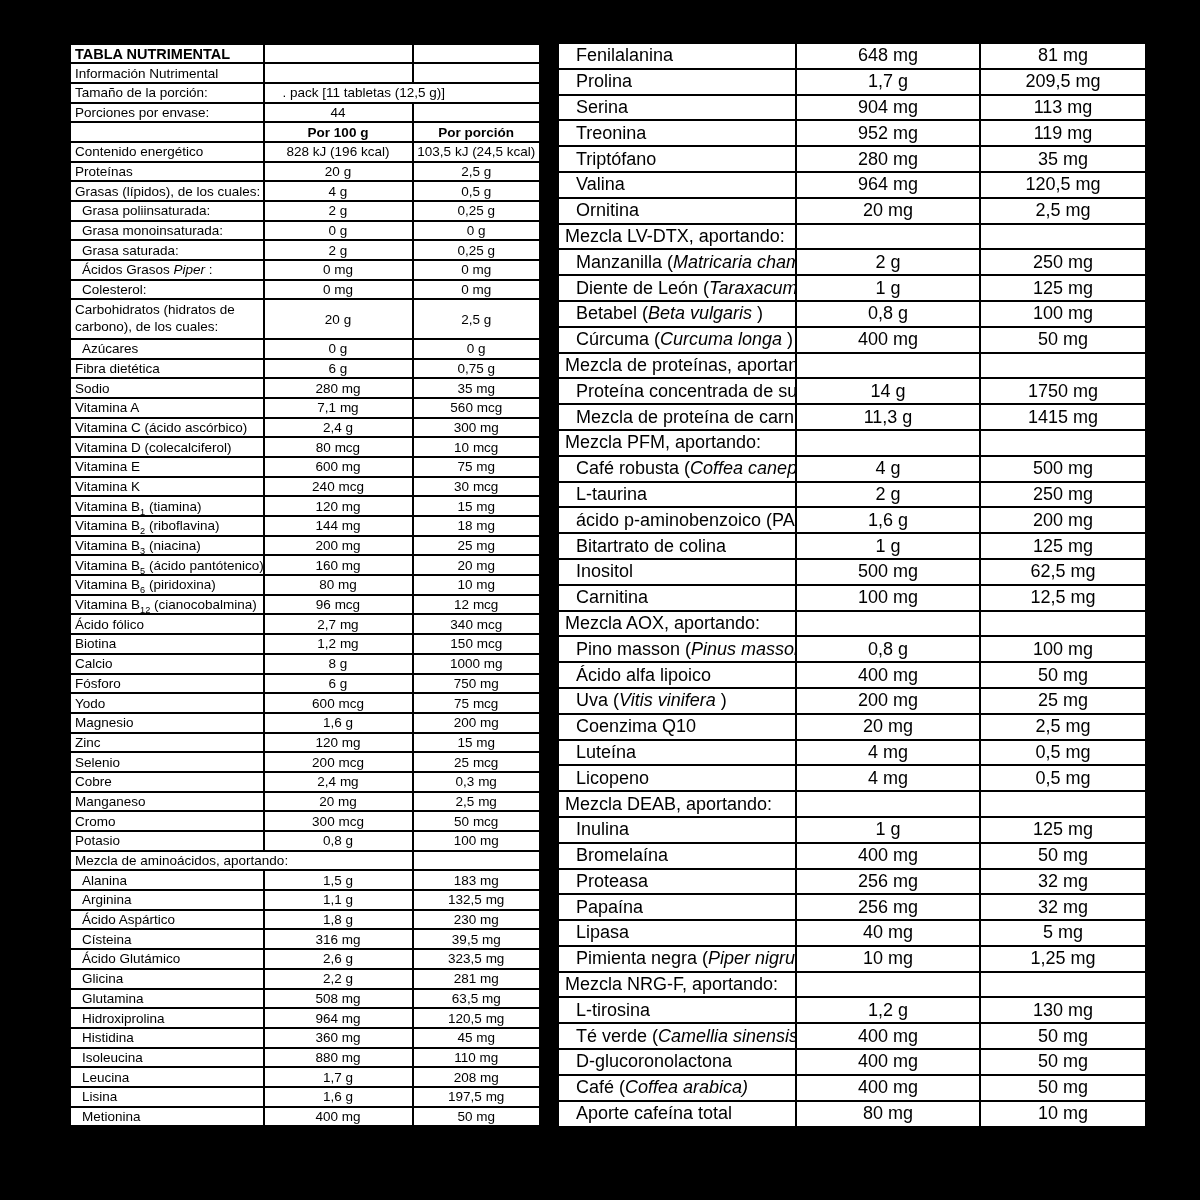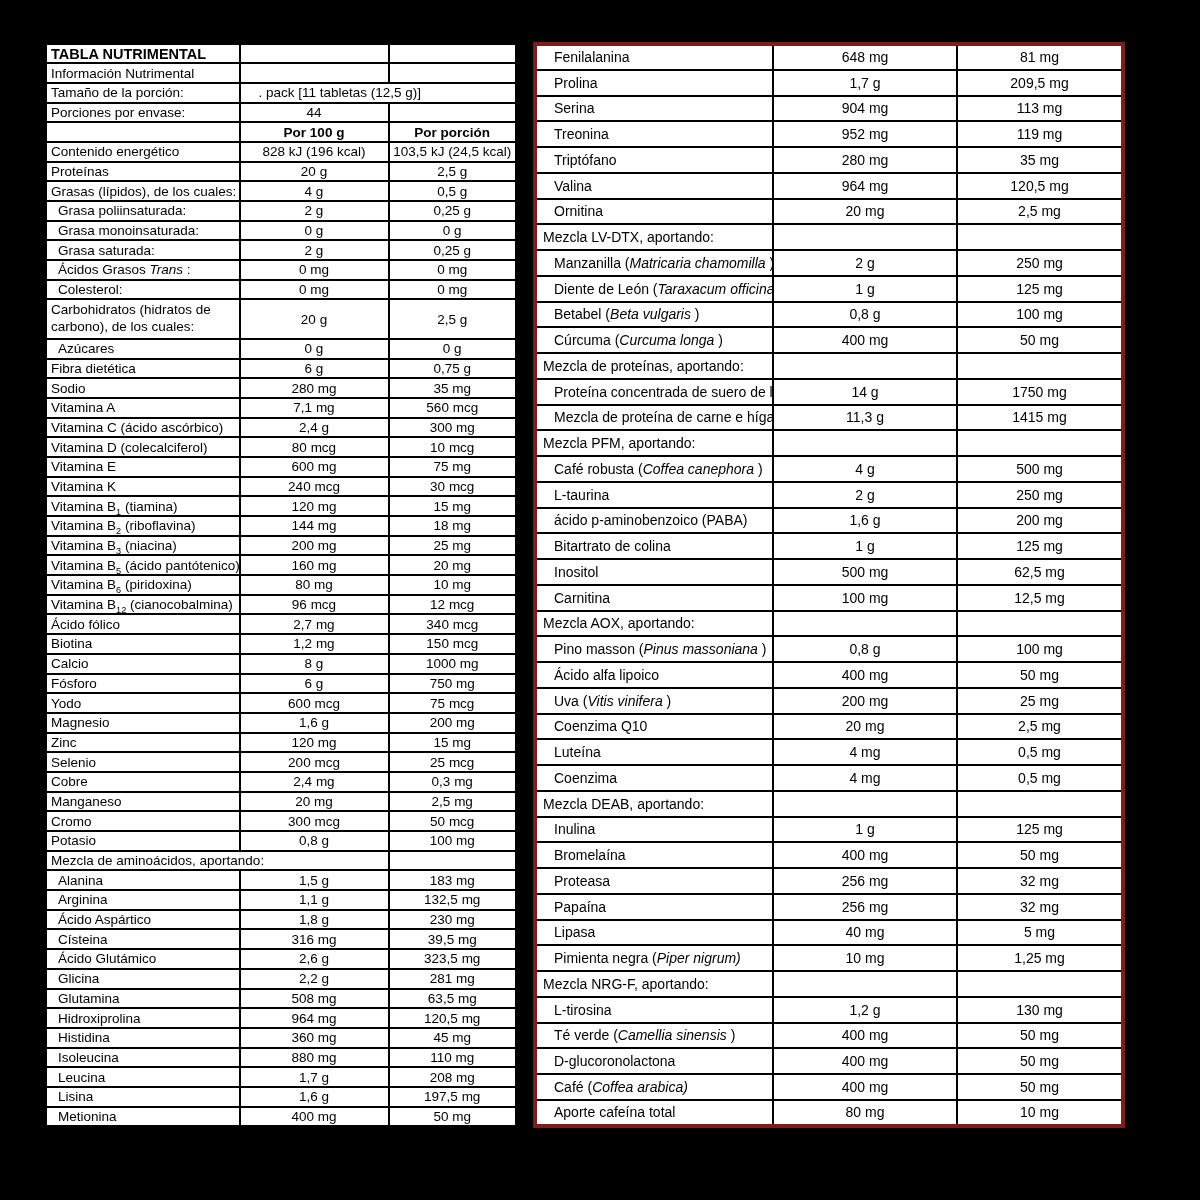--- a/index.html
+++ b/index.html
@@ -1,24 +1,25 @@
 <!DOCTYPE html>
 <html><head>
 <meta charset="utf-8">
 <style>
   html,body{margin:0;padding:0;background:#000000;}
   .canvas{position:relative;width:1200px;height:1200px;background:#000000;overflow:hidden;}
   table.tbl{
     position:absolute;border-collapse:collapse;table-layout:fixed;
     background:#ffffff;color:#000000;
     font-family:"Liberation Sans","DejaVu Sans",sans-serif;
+    margin-left:24px;
   }
   .tbl td{border:2px solid #000000;padding:0 3px;vertical-align:middle;overflow:hidden;}
   table.left{left:44px;top:42px;width:471px;height:1083px;font-size:13.5px;border:3px solid #000000;}
-  table.right{left:533px;top:42px;width:588px;height:1086px;font-size:14px;border:4px solid #7f1d1d;}
+  table.right{left:533px;top:42px;width:588px;height:1086px;font-size:18px;border:2px solid #7f1d1d;}
   .left tr{height:19.7px;}
   .left tr.wrap{height:39.4px;}
   .right tr{height:24.7px;}
   td.lbl{text-align:left;white-space:nowrap;}
   tr.wrap td.lbl{white-space:normal;line-height:1.25;}
   td.val{text-align:center;white-space:nowrap;}
   td.spanval{text-align:left;white-space:nowrap;padding-left:18px;}
   td.title{font-weight:bold;font-size:14.5px;}
   td.colhead{font-weight:bold;}
   .left td.lbl{padding-left:4px;}
@@ -87,21 +88,21 @@
           <td class="lbl ind">Grasa monoinsaturada:</td>
           <td class="val">0 g</td>
           <td class="val">0 g</td>
         </tr>
         <tr>
           <td class="lbl ind">Grasa saturada:</td>
           <td class="val">2 g</td>
           <td class="val">0,25 g</td>
         </tr>
         <tr>
-          <td class="lbl ind">Ácidos Grasos <i>Trans</i> :</td>
+          <td class="lbl ind">Ácidos Grasos <i>Piper</i> :</td>
           <td class="val">0 mg</td>
           <td class="val">0 mg</td>
         </tr>
         <tr>
           <td class="lbl ind">Colesterol:</td>
           <td class="val">0 mg</td>
           <td class="val">0 mg</td>
         </tr>
         <tr class="wrap">
           <td class="lbl">Carbohidratos (hidratos de carbono), de los cuales:</td>
@@ -450,21 +451,21 @@
           <td class="lbl ind">Coenzima Q10</td>
           <td class="val">20 mg</td>
           <td class="val">2,5 mg</td>
         </tr>
         <tr>
           <td class="lbl ind">Luteína</td>
           <td class="val">4 mg</td>
           <td class="val">0,5 mg</td>
         </tr>
         <tr>
-          <td class="lbl ind">Coenzima</td>
+          <td class="lbl ind">Licopeno</td>
           <td class="val">4 mg</td>
           <td class="val">0,5 mg</td>
         </tr>
         <tr>
           <td class="lbl section">Mezcla DEAB, aportando:</td>
           <td class="val"></td>
           <td class="val"></td>
         </tr>
         <tr>
           <td class="lbl ind">Inulina</td>

